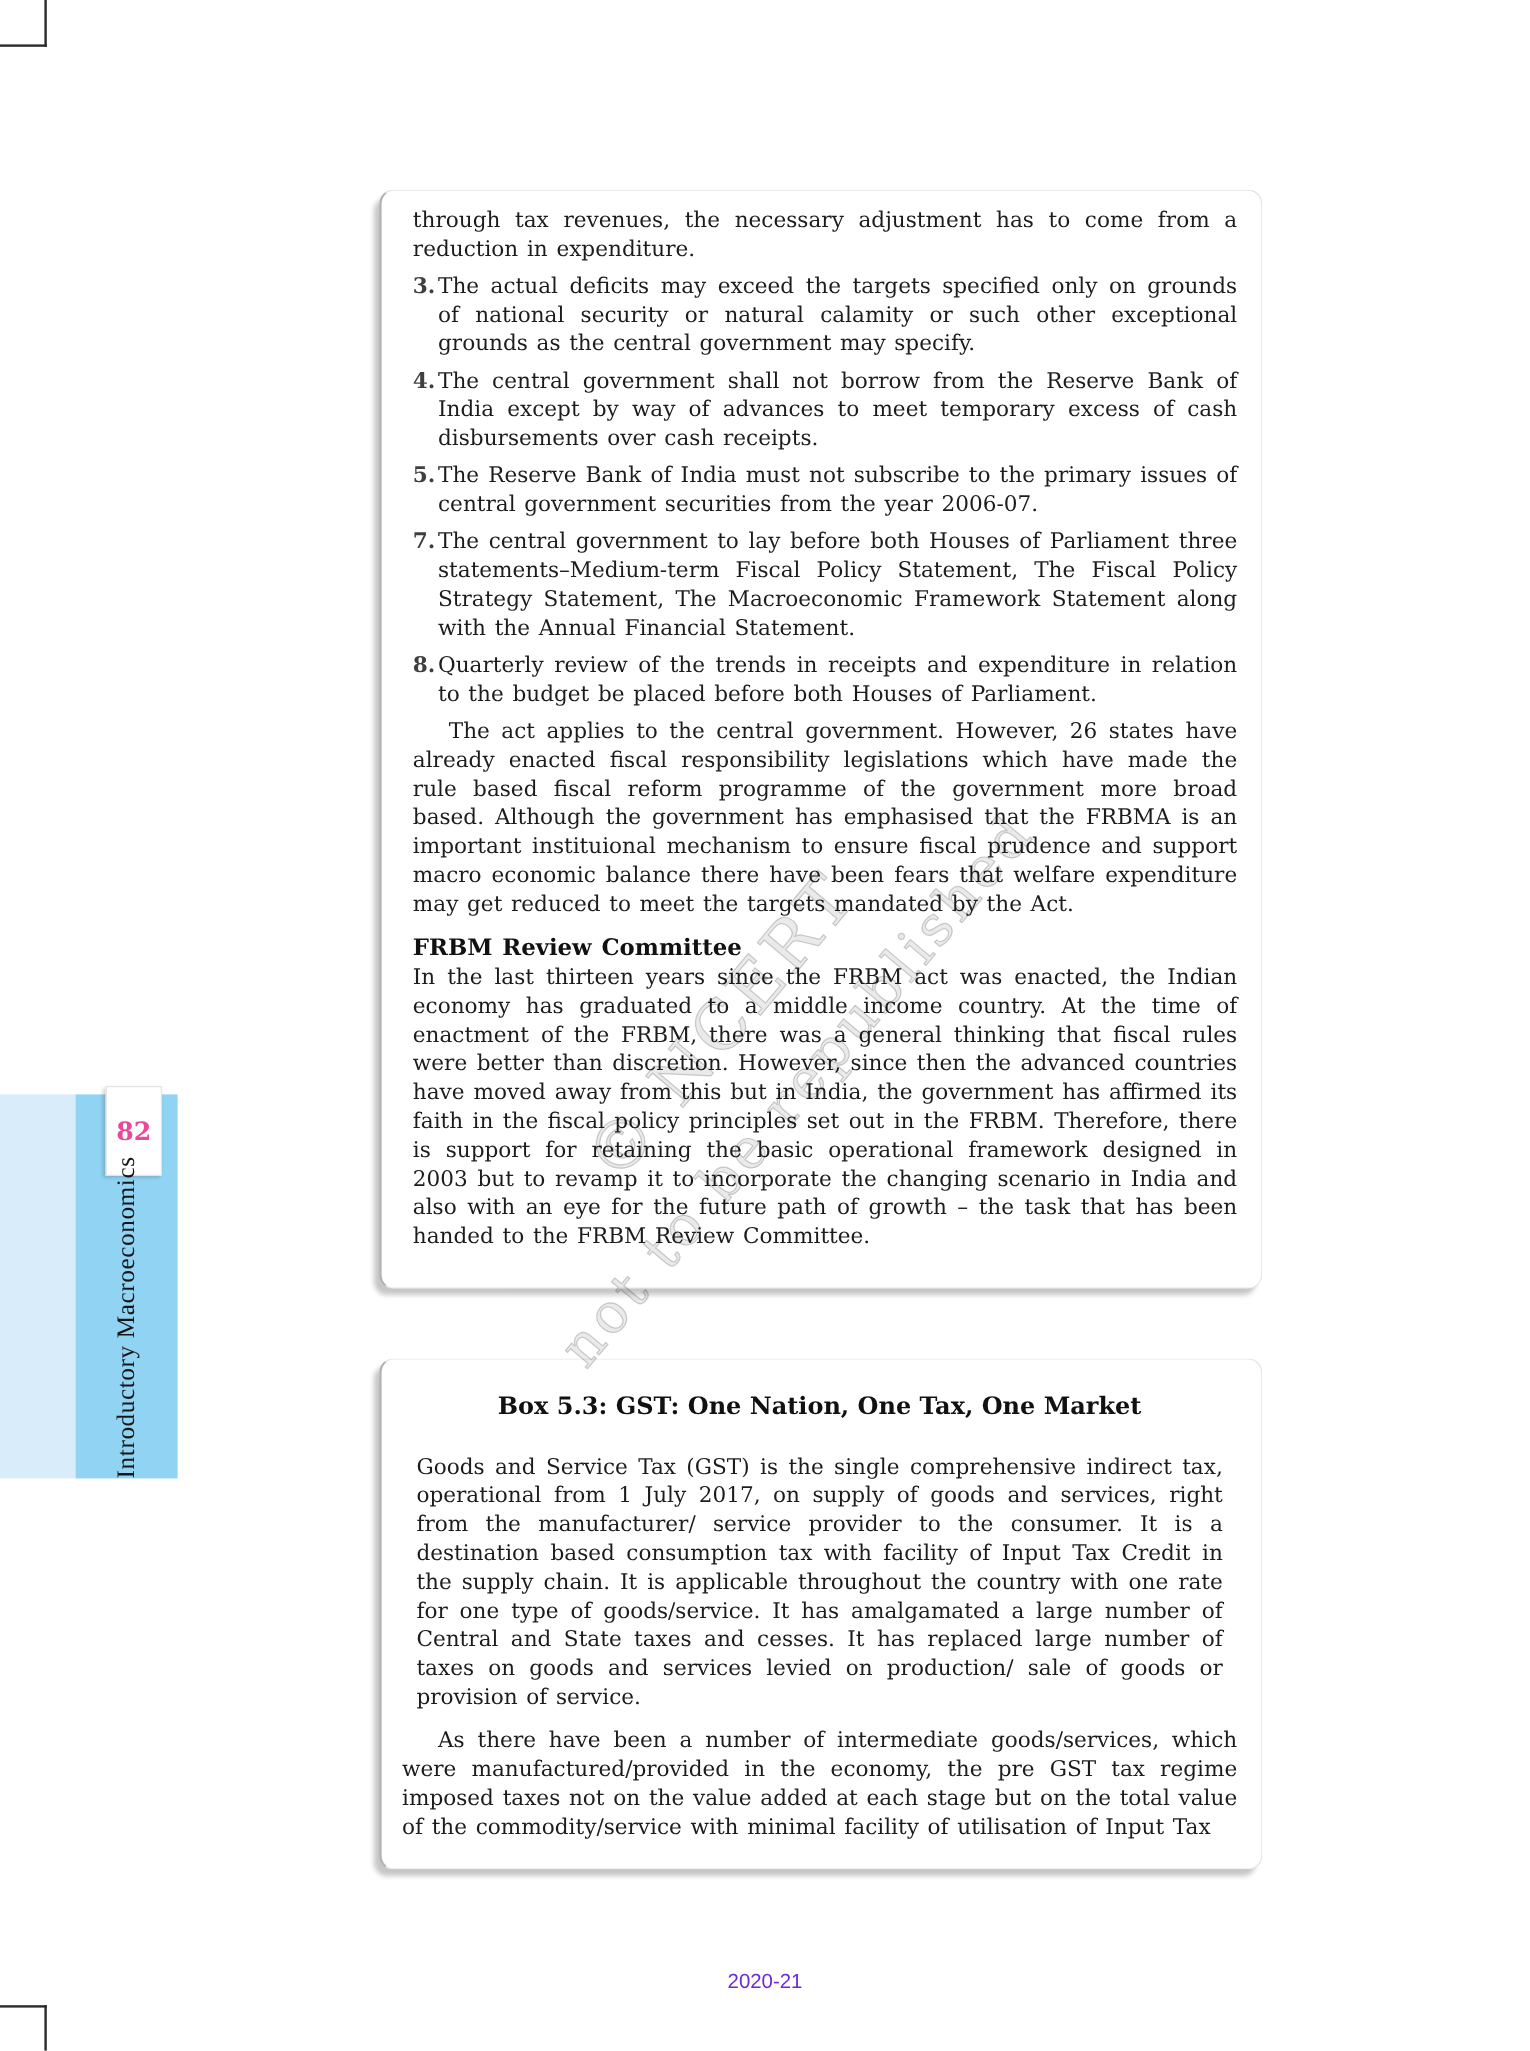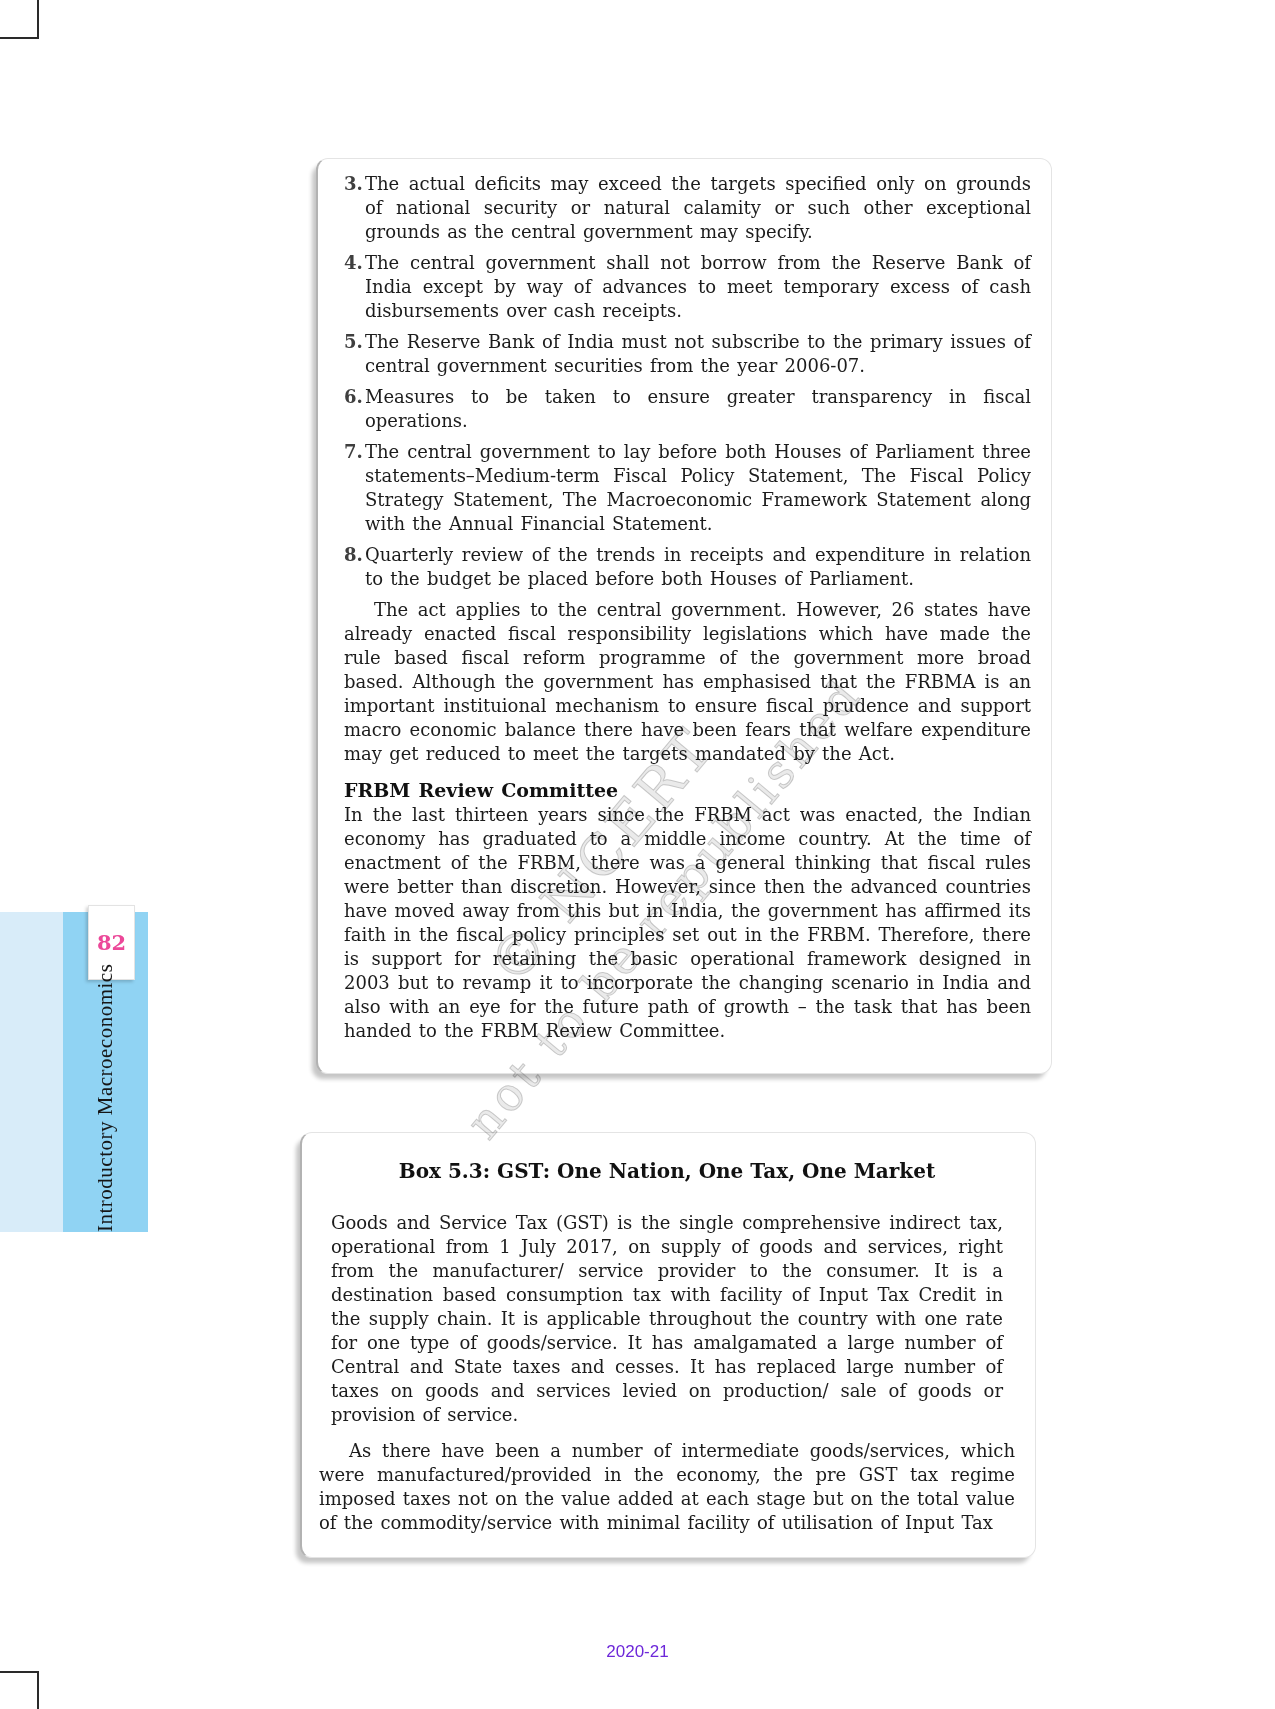--- a/index.html
+++ b/index.html
@@ -87,21 +87,21 @@
     box-shadow: -5px 6px 4px -1px #c6c6c6;
     box-sizing: border-box;
     z-index: 2;
   }
   .frbm-box {
     left: 316px; top: 158px;
     width: 736px; min-height: 916px;
     padding: 13px 20px 18px 5px;
   }
   .gst-box {
-    left: 300px; top: 1132px;
+    left: 316px; top: 1132px;
     width: 736px; min-height: 384px;
     padding: 18px 20px 22px 17px;
   }
 
   .body-text {
     font-size: 18px;
     line-height: 24px;
     text-align: justify;
     word-spacing: 1.5px;
     color: #1c1c1c;
@@ -173,25 +173,25 @@
 
 <div class="vertical-title">Introductory Macroeconomics</div>
 
 <div class="watermark">
   <span class="wm-line wm-1">© NCERT</span>
   <span class="wm-line wm-2">not to be republished</span>
 </div>
 
 <div class="content-box frbm-box">
   <div class="frbm-inner body-text">
+    <p class="cont-para">through tax revenues, the necessary adjustment has to come from a reduction in expenditure.</p>
 
     <div class="list-item"><span class="list-num">3.</span><span>The actual deficits may exceed the targets specified only on grounds of national security or natural calamity or such other exceptional grounds as the central government may specify.</span></div>
     <div class="list-item"><span class="list-num">4.</span><span>The central government shall not borrow from the Reserve Bank of India except by way of advances to meet temporary excess of cash disbursements over cash receipts.</span></div>
     <div class="list-item"><span class="list-num">5.</span><span>The Reserve Bank of India must not subscribe to the primary issues of central government securities from the year 2006-07.</span></div>
-    <div class="list-item"><span class="list-num">6.</span><span>Measures to be taken to ensure greater transparency in fiscal operations.</span></div>
     <div class="list-item"><span class="list-num">7.</span><span>The central government to lay before both Houses of Parliament three statements–Medium-term Fiscal Policy Statement, The Fiscal Policy Strategy Statement, The Macroeconomic Framework Statement along with the Annual Financial Statement.</span></div>
     <div class="list-item"><span class="list-num">8.</span><span>Quarterly review of the trends in receipts and expenditure in relation to the budget be placed before both Houses of Parliament.</span></div>
 
     <p class="closing-para">The act applies to the central government. However, 26 states have already enacted fiscal responsibility legislations which have made the rule based fiscal reform programme of the government more broad based. Although the government has emphasised that the FRBMA is an important instituional mechanism to ensure fiscal prudence and support macro economic balance there have been fears that welfare expenditure may get reduced to meet the targets mandated by the Act.</p>
 
     <h3 class="sub-heading">FRBM Review Committee</h3>
     <p class="sub-para">In the last thirteen years since the FRBM act was enacted, the Indian economy has graduated to a middle income country. At the time of enactment of the FRBM, there was a general thinking that fiscal rules were better than discretion. However, since then the advanced countries have moved away from this but in India, the government has affirmed its faith in the fiscal policy principles set out in the FRBM. Therefore, there is support for retaining the basic operational framework designed in 2003 but to revamp it to incorporate the changing scenario in India and also with an eye for the future path of growth – the task that has been handed to the FRBM Review Committee.</p>
   </div>
 </div>
 

